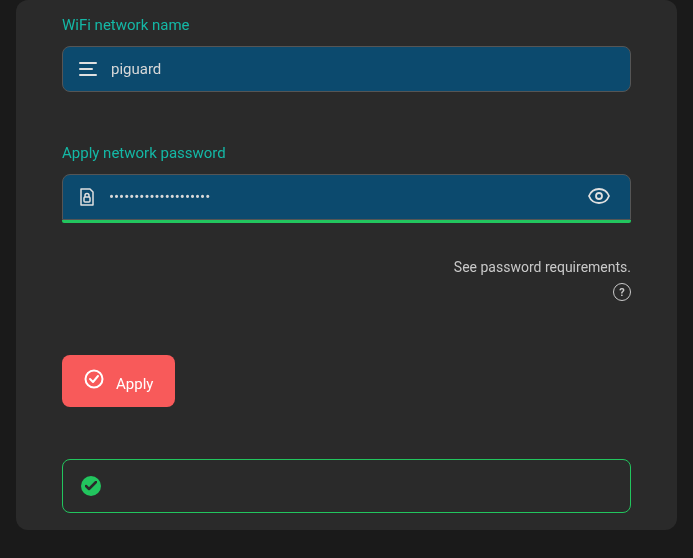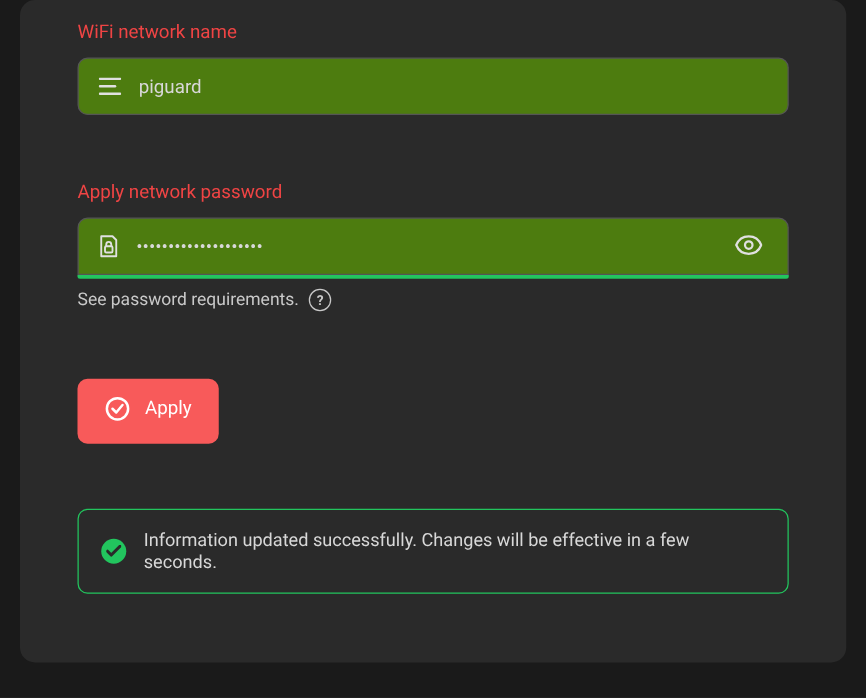--- a/index.html
+++ b/index.html
@@ -18,26 +18,26 @@
       background: #2a2a2a;
       border-radius: 12px;
       margin: 0 16px 16px 16px;
       padding: 0 46px 40px 46px;
       height: 530px;
     }
     .field-group {
       padding-top: 16px;
     }
     .label {
-      color: #ef4444;
+      color: #14b8a6;
       font-size: 15px;
       margin-bottom: 12px;
     }
     .input-wrap {
-      background: #4d7c0f;
+      background: #0c4a6e;
       border: 1px solid #555;
       border-radius: 8px;
       display: flex;
       align-items: center;
       padding: 0 16px;
       height: 46px;
       position: relative;
     }
     .input-wrap input {
       background: transparent;
@@ -75,25 +75,26 @@
     .password-block .input-wrap {
       border-radius: 8px 8px 0 0;
     }
     .strength-text {
       color: #c9c9c9;
       font-size: 14px;
       margin-top: 22px;
     }
     .req-row {
       display: flex;
-      align-items: center;
+      align-items: flex-end;
       gap: 8px;
-      margin-top: 8px;
+      margin-top: 36px;
       color: #c9c9c9;
       font-size: 14px;
+      flex-direction: column;
     }
     .help-icon {
       width: 18px;
       height: 18px;
       border: 1.5px solid #c9c9c9;
       border-radius: 50%;
       display: inline-flex;
       align-items: center;
       justify-content: center;
       font-size: 11px;
@@ -101,21 +102,21 @@
       font-weight: bold;
     }
     .apply-btn {
       background: #f85a5a;
       border: none;
       border-radius: 8px;
       color: #fff;
       font-size: 15px;
       padding: 14px 22px;
       display: inline-flex;
-      align-items: flex-start;
+      align-items: flex-end;
       gap: 12px;
       cursor: pointer;
       margin-top: 54px;
       font-family: inherit;
     }
     .success-banner {
       margin-top: 52px;
       border: 1px solid #22c55e;
       border-radius: 8px;
       padding: 16px 18px;
@@ -196,16 +197,15 @@
     </span>
     <span>Apply</span>
   </button>
 
   <div class="success-banner">
     <span class="check-circle">
       <svg width="12" height="10" viewBox="0 0 12 10" fill="none" stroke="#2a2a2a" stroke-width="2.5" stroke-linecap="round" stroke-linejoin="round">
         <path d="M1 5 l3 3 l7 -7"></path>
       </svg>
     </span>
-    <span>Information updated successfully. Changes will be effective in a few seconds.</span>
   </div>
 
 </div>
 
 </body></html>

